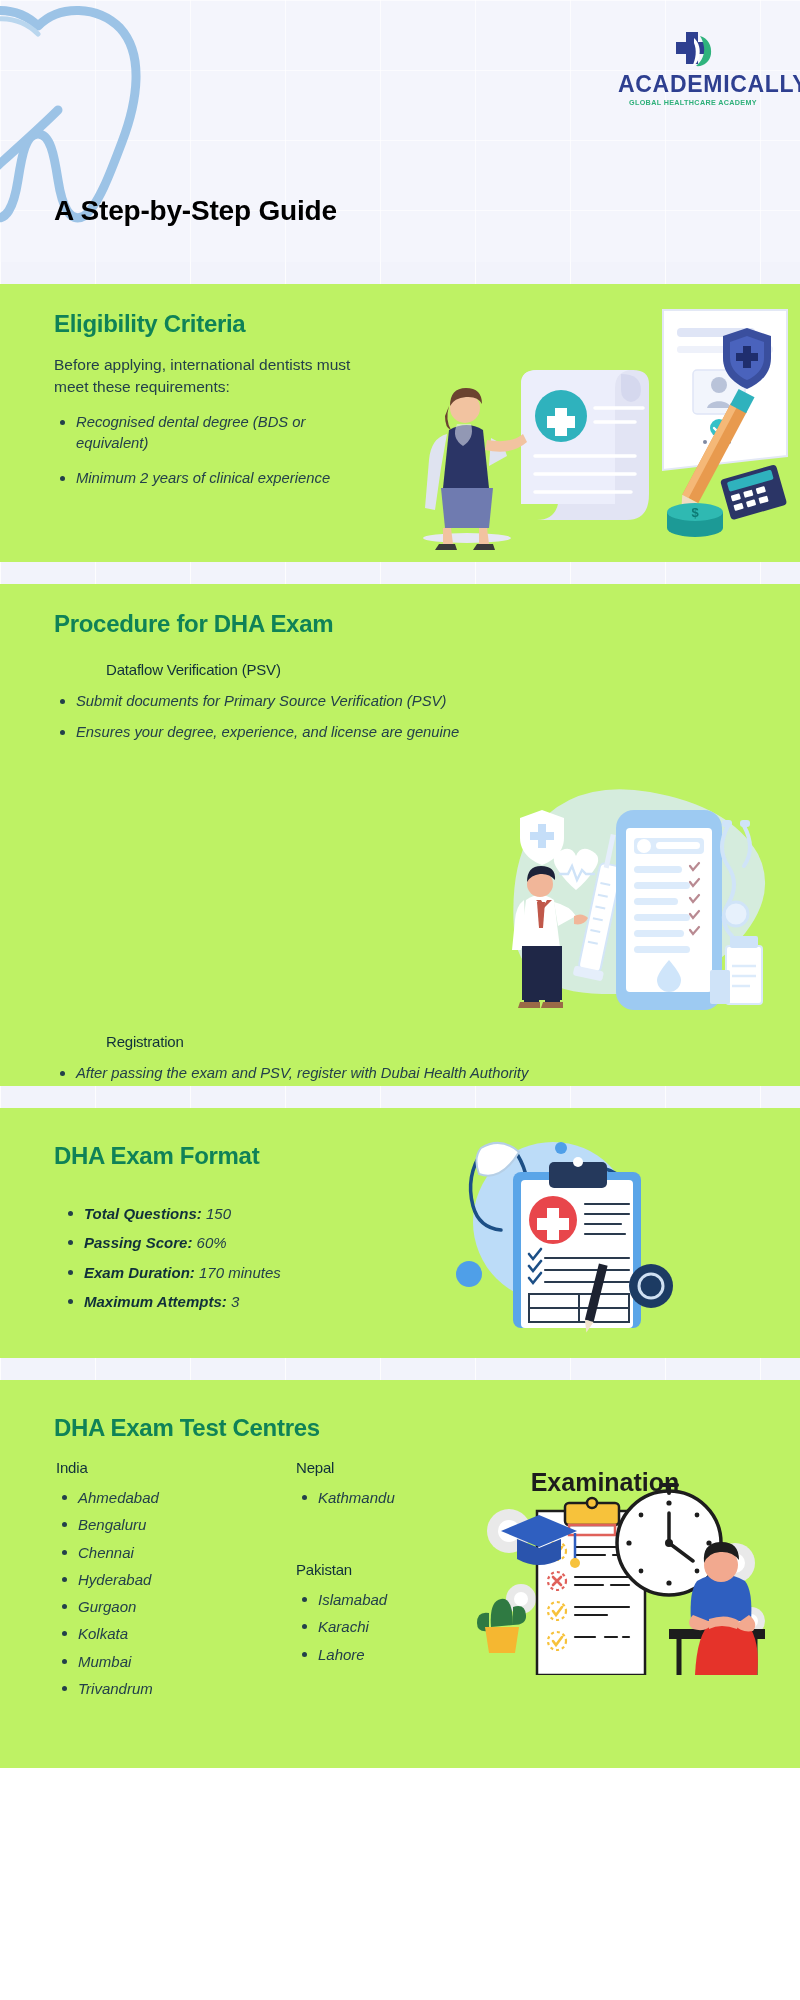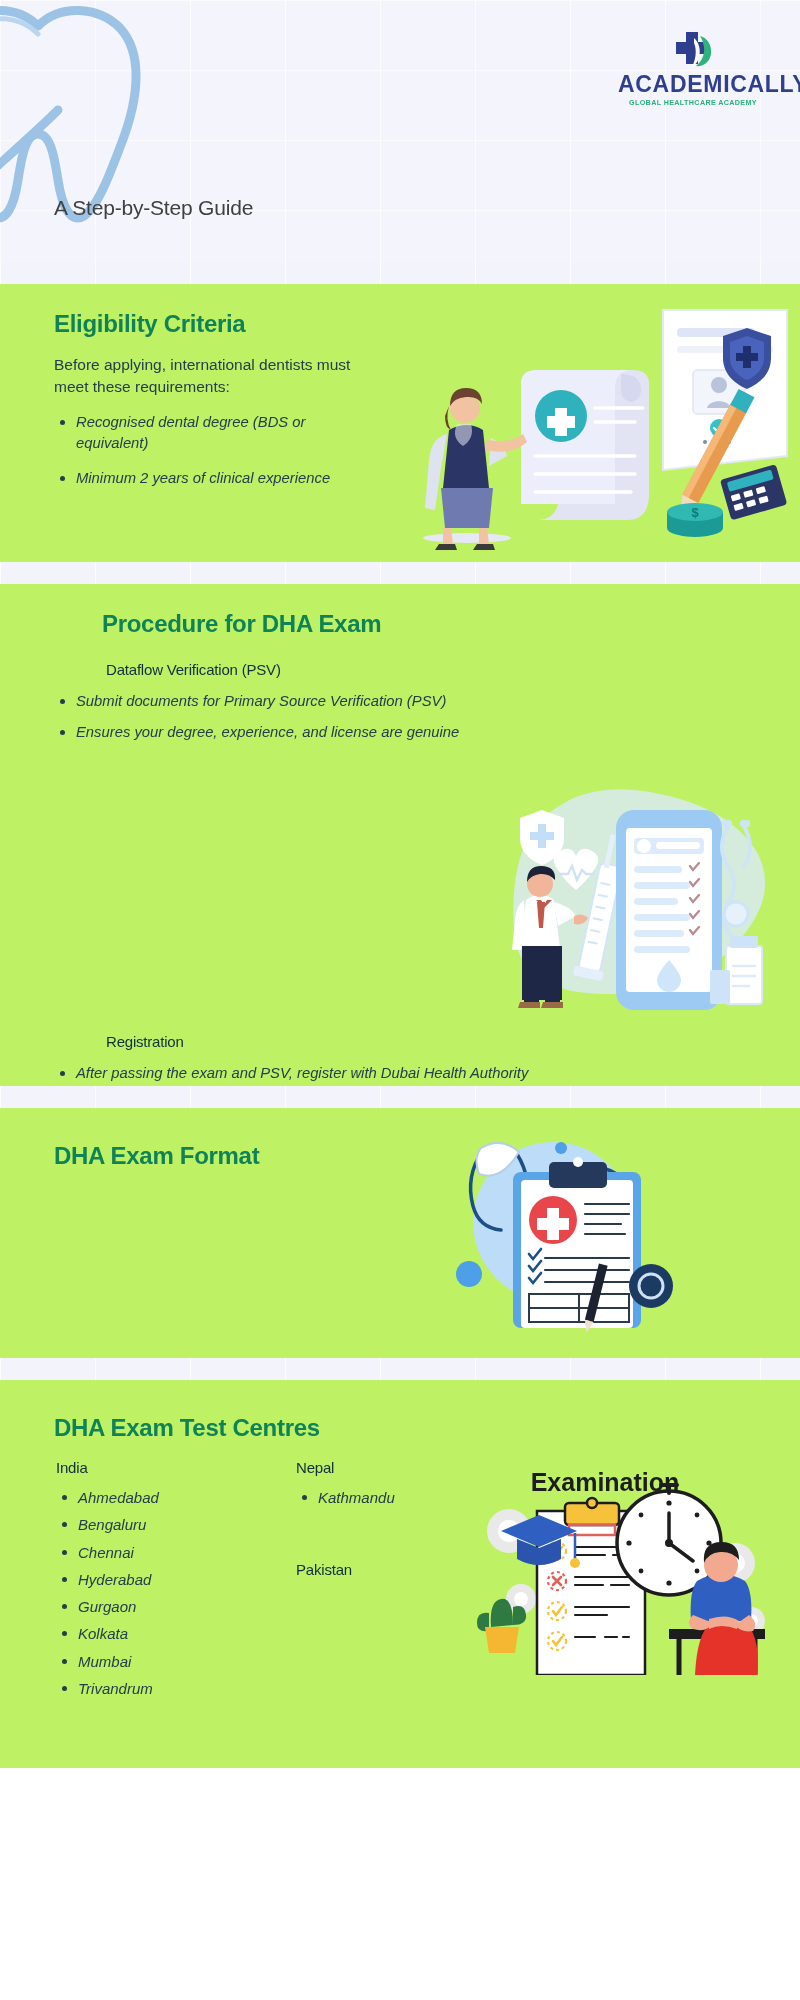--- a/index.html
+++ b/index.html
@@ -47,22 +47,22 @@
     font-size: 7.2px; font-weight: 700; letter-spacing: .35px;
     color: #2eb07a; margin-top: 3px; line-height: 1;
   }
   .main-title {
     position: absolute; left: 54px; top: 128px;
     font-size: 38px; font-weight: 800; letter-spacing: -.4px;
     color: #35479b; line-height: 1;
   }
   .sub-title {
     position: absolute; left: 54px; top: 197px;
-    font-size: 21px; font-weight: 400; letter-spacing: -.2px;
-    color: #404040; line-height: 1;
+    font-size: 28px; font-weight: 700; letter-spacing: -.2px;
+    color: #000000; line-height: 1;
   }
 
   
   .divider {
     position: relative;
     height: 22px;
     background: #f2f3fb;
     overflow: hidden;
   }
   .divider .vlines {
@@ -105,21 +105,21 @@
   
   #sec-eligibility { height: 278px; }
   #sec-eligibility .sec-head { position: absolute; left: 54px; top: 28px; }
   #sec-eligibility .intro { position: absolute; left: 54px; top: 70px; width: 330px; }
   #sec-eligibility ul.bul { position: absolute; left: 54px; top: 128px; width: 290px; }
   #sec-eligibility ul.bul li { margin-bottom: 14px; }
   #illus-eligibility { left: 395px; top: 4px; width: 400px; height: 270px; }
 
   
   #sec-procedure { height: 502px; }
-  #sec-procedure .sec-head { position: absolute; left: 54px; top: 28px; margin-left: 48px; }
+  #sec-procedure .sec-head { position: absolute; left: 54px; top: 28px; }
   .proc-group { position: absolute; left: 54px; width: 510px; }
   .proc-group .sec-sub { margin-left: 52px; margin-bottom: 14px; }
   .proc-group ul.bul li { margin-bottom: 10px; }
   #grp-1 { top: 78px; }
   #grp-2 { top: 260px; }
   #grp-3 { top: 450px; }
   #illus-procedure { left: 490px; top: 190px; width: 300px; height: 240px; }
 
   
   #sec-format { height: 250px; }
@@ -372,20 +372,38 @@
       </g>
     </svg>
   </div>
 
   <div class="divider">
       <div class="vlines"></div>
     </div>
 
   <div class="section" id="sec-format">
     <div class="sec-head">DHA Exam Format</div>
+    <ul class="bul">
+      <li>
+        <b>Total Questions:</b>
+        <span>150</span>
+      </li>
+      <li>
+        <b>Passing Score:</b>
+        <span>60%</span>
+      </li>
+      <li>
+        <b>Exam Duration:</b>
+        <span>170 minutes</span>
+      </li>
+      <li>
+        <b>Maximum Attempts:</b>
+        <span>3</span>
+      </li>
+    </ul>
 
     <svg class="illus" id="illus-format" viewBox="0 0 250 215">
       <circle cx="128" cy="104" r="80" fill="#bcdcf8"></circle>
       <circle cx="136" cy="30" r="6" fill="#4f9fe8"></circle>
       <circle cx="44" cy="156" r="13" fill="#4f9fe8"></circle>
       <g fill="none" stroke="#1c4f86" stroke-width="3.5" stroke-linecap="round">
         <path d="M58 32 q-18 26 -10 56 q6 22 28 24"></path>
         <path d="M92 36 q16 26 8 54"></path>
         <path d="M178 50 q34 10 36 48 q2 36 -30 46"></path>
       </g>
@@ -451,20 +469,25 @@
 
     <div class="country-col" id="col-nepal">
       <div class="sec-sub">Nepal</div>
       <ul class="bul">
         <li>Kathmandu</li>
       </ul>
     </div>
 
     <div class="country-col" id="col-pakistan">
       <div class="sec-sub">Pakistan</div>
+      <ul class="bul">
+        <li>Islamabad</li>
+        <li>Karachi</li>
+        <li>Lahore</li>
+      </ul>
     </div>
 
     <svg class="illus" id="illus-centres" viewBox="0 0 330 260">
 
       <g fill="#e9e9e9">
         <circle cx="44" cy="116" r="22"></circle>
           <circle cx="44" cy="116" r="11" fill="#ffffff"></circle>
         <circle cx="56" cy="184" r="15"></circle>
           <circle cx="56" cy="184" r="7" fill="#ffffff"></circle>
         <circle cx="270" cy="148" r="20"></circle>

